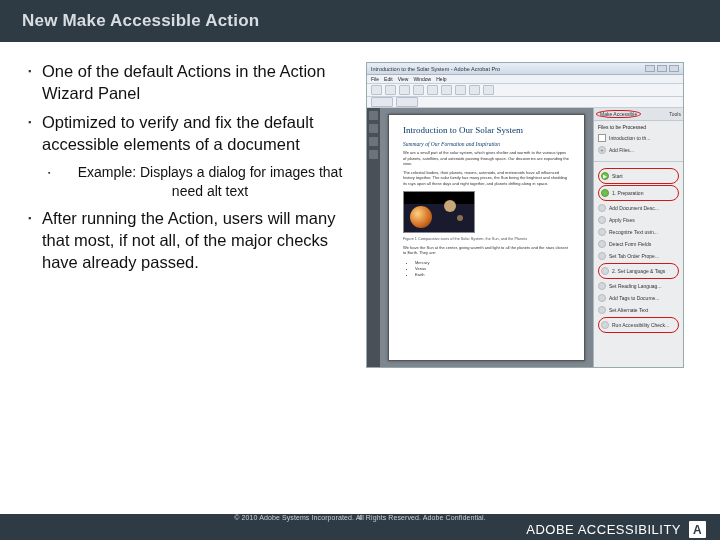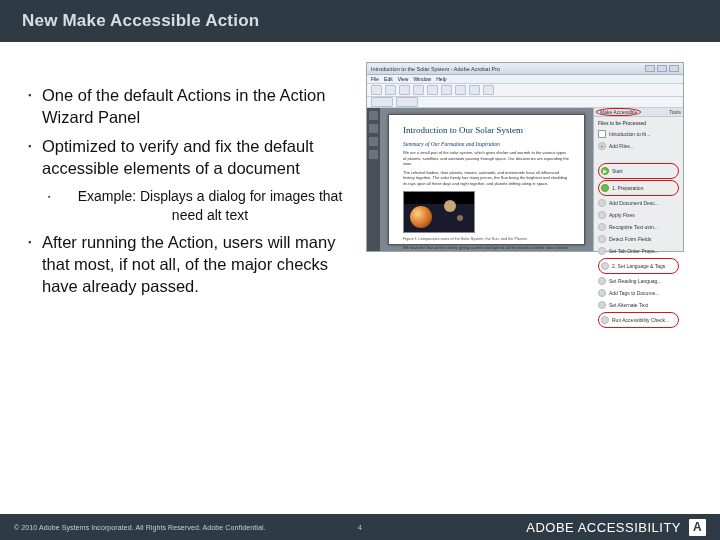--- a/index.html
+++ b/index.html
@@ -1,26 +1,26 @@
 <!DOCTYPE html>
 <html><head>
 <meta charset="utf-8">
 <style>
   * { margin:0; padding:0; box-sizing:border-box; }
   body { width:720px; height:540px; background:#fff; font-family:Arial,Helvetica,sans-serif; position:relative; overflow:hidden; }
   .title-bar { background:#2f3b44; color:#d8dde1; height:42px; padding:0 22px; display:flex; align-items:center; font-size:17px; font-weight:700; letter-spacing:.2px; }
   .content { display:flex; padding:18px 22px 0 28px; }
-  .text-col { width:330px;margin-top:24px; }
+  .text-col { width:330px; }
   .bullets { list-style:none; }
   .bullets > li { position:relative; padding-left:14px; margin-bottom:6px; font-size:16.5px; line-height:1.35; color:#111; }
   .bullets > li::before { content:"▪"; position:absolute; left:0; top:0; font-size:9px; color:#333; line-height:22px; }
   .sub-bullets { list-style:none; margin:8px 0 6px 20px;text-align:center; }
   .sub-bullets > li { position:relative; padding-left:14px; font-size:14px; line-height:1.35; color:#111; }
   .sub-bullets > li::before { content:"▪"; position:absolute; left:0; top:0; font-size:7px; color:#333; line-height:19px; }
-  .screenshot { margin-left:8px; margin-top:2px; width:318px; height:190px; border:1px solid #9aa; background:#fdfdfd; position:relative; font-size:5px; color:#444; }
+  .screenshot { margin-left:8px; margin-top:2px; width:318px; height:306px; border:1px solid #9aa; background:#fdfdfd; position:relative; font-size:5px; color:#444; }
   .ss-titlebar { height:12px; background:linear-gradient(#e8eef6,#cfdae8); border-bottom:1px solid #a8b4c4; display:flex; align-items:center; padding:0 4px; font-size:5.5px; color:#333; }
   .ss-titlebar .wbtns { margin-left:auto; display:flex; gap:2px; }
   .ss-titlebar .wbtn { width:10px; height:7px; background:#d3dae4; border:1px solid #9aa8ba; }
   .ss-menubar { height:9px; background:#eef2f6; border-bottom:1px solid #c6ced8; padding:0 4px; font-size:5px; color:#222; display:flex; align-items:center; gap:5px; }
   .ss-toolbar1 { height:13px; background:#f2f4f7; border-bottom:1px solid #c6ced8; display:flex; align-items:center; padding:0 4px; gap:3px; }
   .ss-tbtn { width:11px; height:10px; background:#e4e8ee; border:1px solid #b6c0ce; border-radius:1px; }
   .ss-toolbar2 { height:11px; background:#f2f4f7; border-bottom:1px solid #c6ced8; display:flex; align-items:center; padding:0 4px; gap:3px; }
   .ss-body { position:absolute; top:45px; bottom:0; left:0; right:0; display:flex; }
   .ss-leftnav { width:13px; background:#4a5058; display:flex; flex-direction:column; align-items:center; padding-top:3px; gap:4px; }
   .ss-leftnav .navicon { width:9px; height:9px; background:#6b737d; border-radius:1px; }
@@ -37,21 +37,21 @@
   .ss-sidepanel { width:90px; background:#ecedef; border-left:1px solid #b0b6be; display:flex; flex-direction:column; }
   .sp-header { height:13px; background:#e0e3e7; border-bottom:1px solid #c2c8d0; display:flex; align-items:center; justify-content:space-between; padding:0 2px; position:relative; }
   .sp-header .circled { border:1.5px solid #d01818; border-radius:50%/60%; padding:0 3px; font-size:5px; color:#333; }
   .sp-section { padding:3px 4px; font-size:5px; }
   .sp-title { font-size:5px; color:#222; margin-bottom:2px; }
   .sp-item { display:flex; align-items:center; gap:3px; padding:2px 0; font-size:5px; color:#333; }
   .sp-item .iicon { width:8px; height:8px; border-radius:50%; background:#6fbf4a; border:1px solid #5aa03c; flex-shrink:0; display:flex; align-items:center; justify-content:center; font-size:5px; color:#fff; }
   .sp-item .iicon.gray { background:#d4d7db; border-color:#b6bac0; color:#666; }
   .sp-badge { border:1.5px solid #d01818; border-radius:9px; padding:1px 2px; margin:1px 0; }
   .sp-divider { height:1px; background:#c2c8d0; margin:2px 0; }
-  .footer { position:absolute; bottom:0; left:0; right:0; height:26px; background:#2f3b44; display:flex; align-items:center; padding:0 14px; color:#c8cfd6; font-size:7px; }
+  .footer { position:absolute; bottom:0; left:0; right:0; height:26px; background:#2f3b44; display:flex; align-items:center; padding:0 14px; color:#c8cfd6; font-size:7px;flex-direction:column; }
   .footer .copyright { letter-spacing:.1px; }
   .footer .pagenum { position:absolute; left:50%; transform:translateX(-50%); color:#bfc7cf; }
   .footer .brand { margin-left:auto; display:flex; align-items:center; gap:8px; color:#fff; font-size:13px; letter-spacing:.5px; font-weight:400; }
   .footer .brand .logo { width:17px; height:17px; background:#fff; color:#2f3b44; display:flex; align-items:center; justify-content:center; font-weight:bold; font-size:12px; border-radius:1px; }
 </style>
 </head>
 <body>
 
 <div class="title-bar">
   <span>New Make Accessible Action</span>

